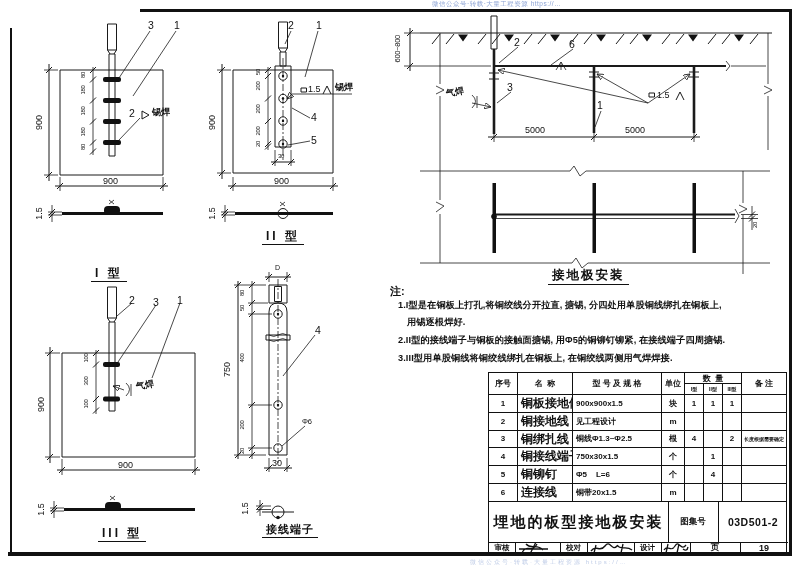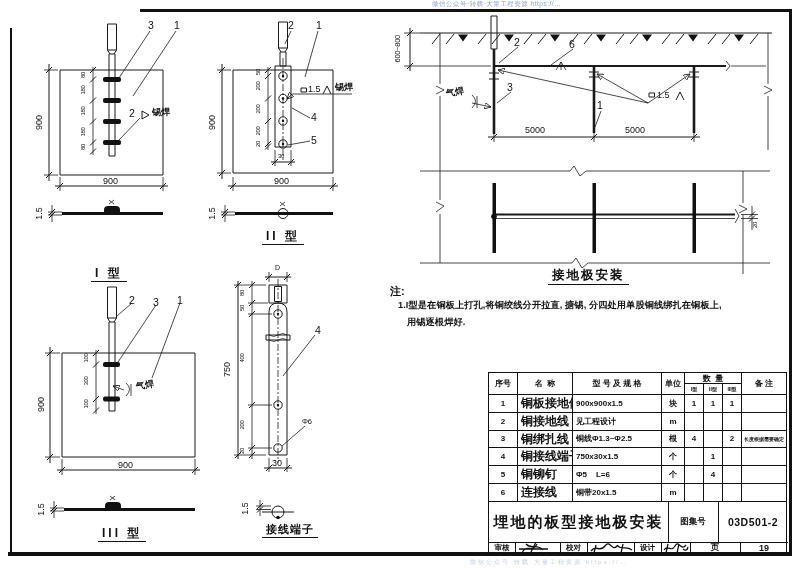--- a/index.html
+++ b/index.html
@@ -387,20 +387,22 @@
 <span class="t cjk" style="left:446px;top:88px;transform:rotate(-10deg);">气焊</span>
 <span class="t dim" style="left:657px;top:91px;">1.5</span>
 <span class="t dim" style="left:525px;top:126px;">5000</span>
 <span class="t dim" style="left:625px;top:126px;">5000</span>
 <span class="t dimxs r" style="left:752px;top:222px;">20</span>
 <span class="t secttl" style="left:548px;top:269px;">接地极安装</span>
 
 <span class="t notehead" style="left:390px;top:286px;">注:</span>
 <span class="t note" style="left:398px;top:301px;">1.I型是在铜板上打孔,将铜绞线分开拉直, 搪锡, 分四处用单股铜线绑扎在铜板上,</span>
 <span class="t note" style="left:407px;top:318px;">用锡逐根焊好.</span>
+<span class="t note" style="left:398px;top:336px;">2.II型的接线端子与铜板的接触面搪锡, 用Φ5的铜铆钉铆紧, 在接线端子四周搪锡.</span>
+<span class="t note" style="left:398px;top:354px;">3.III型用单股铜线将铜绞线绑扎在铜板上, 在铜绞线两侧用气焊焊接.</span>
 
 <div id="mtable">
   <div class="c h2">序号</div>
   <div class="c h2 ">名  称</div>
   <div class="c h2">型 号 及 规 格</div>
   <div class="c h2">单位</div>
   <div class="c" style="grid-column:5/8;">数  量</div>
   <div class="c h2 last">备 注</div>
   <div class="c sub" style="grid-column:5;grid-row:2;">I型</div>
   <div class="c sub" style="grid-column:6;grid-row:2;">II型</div>

